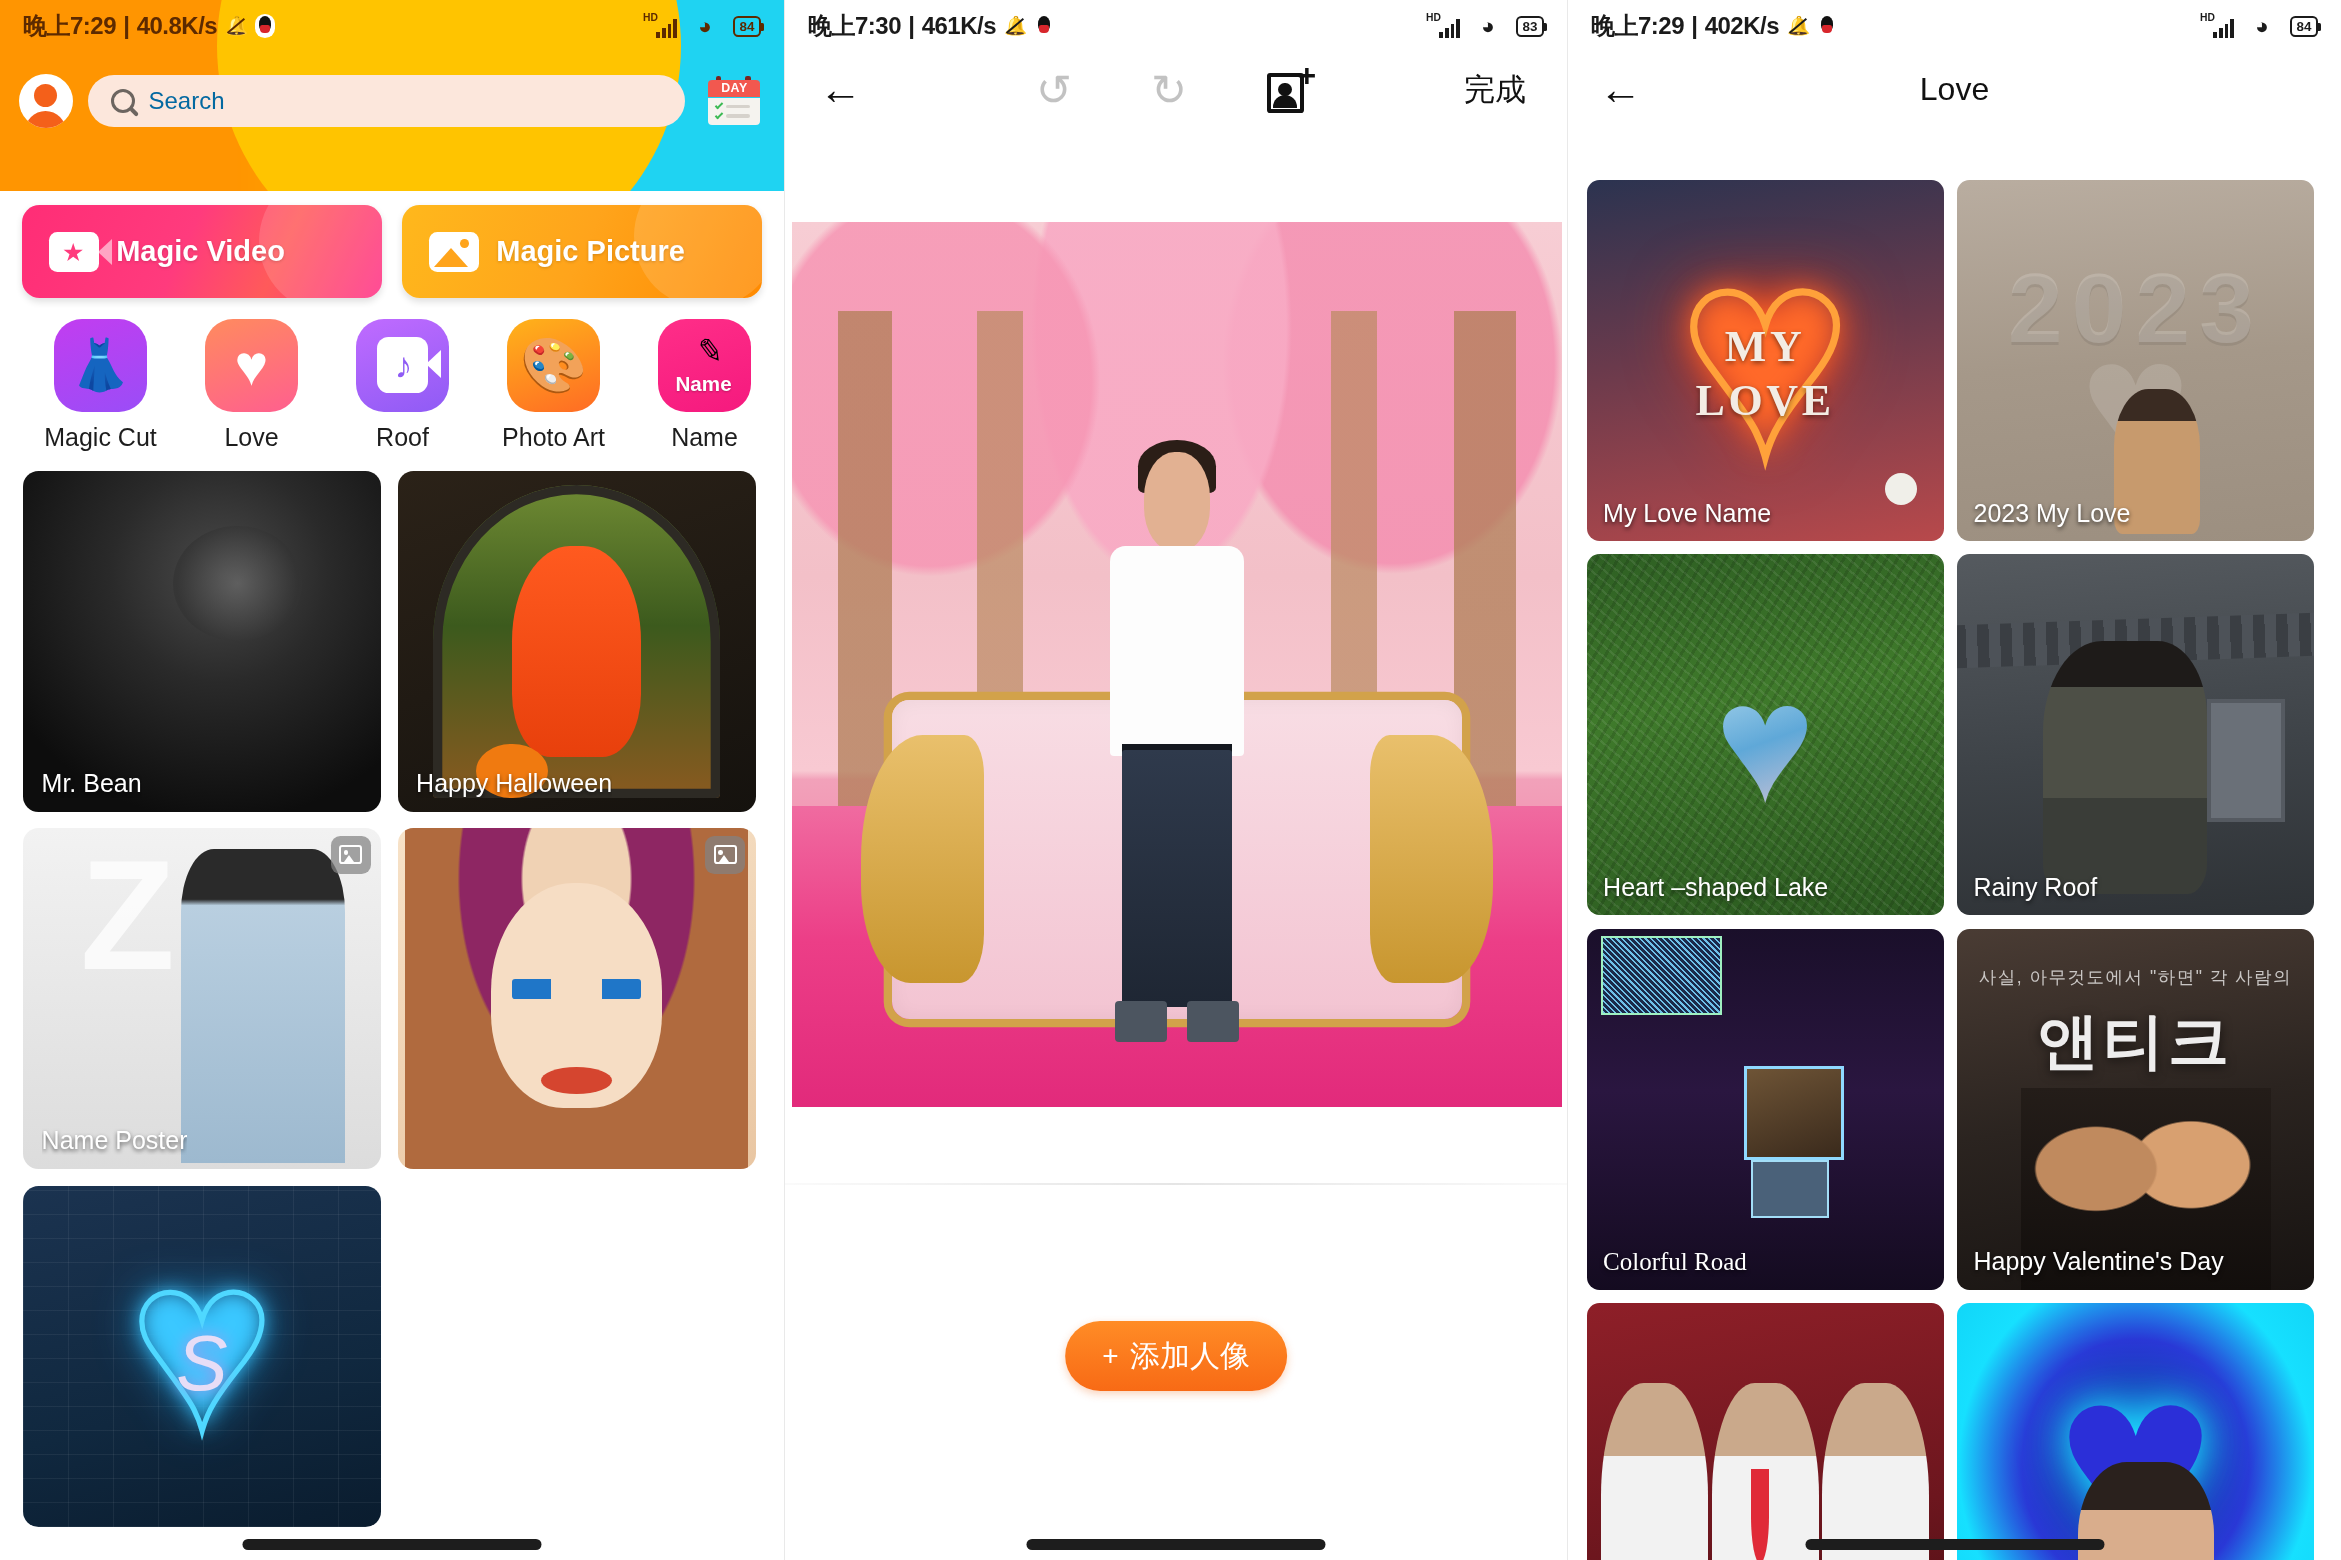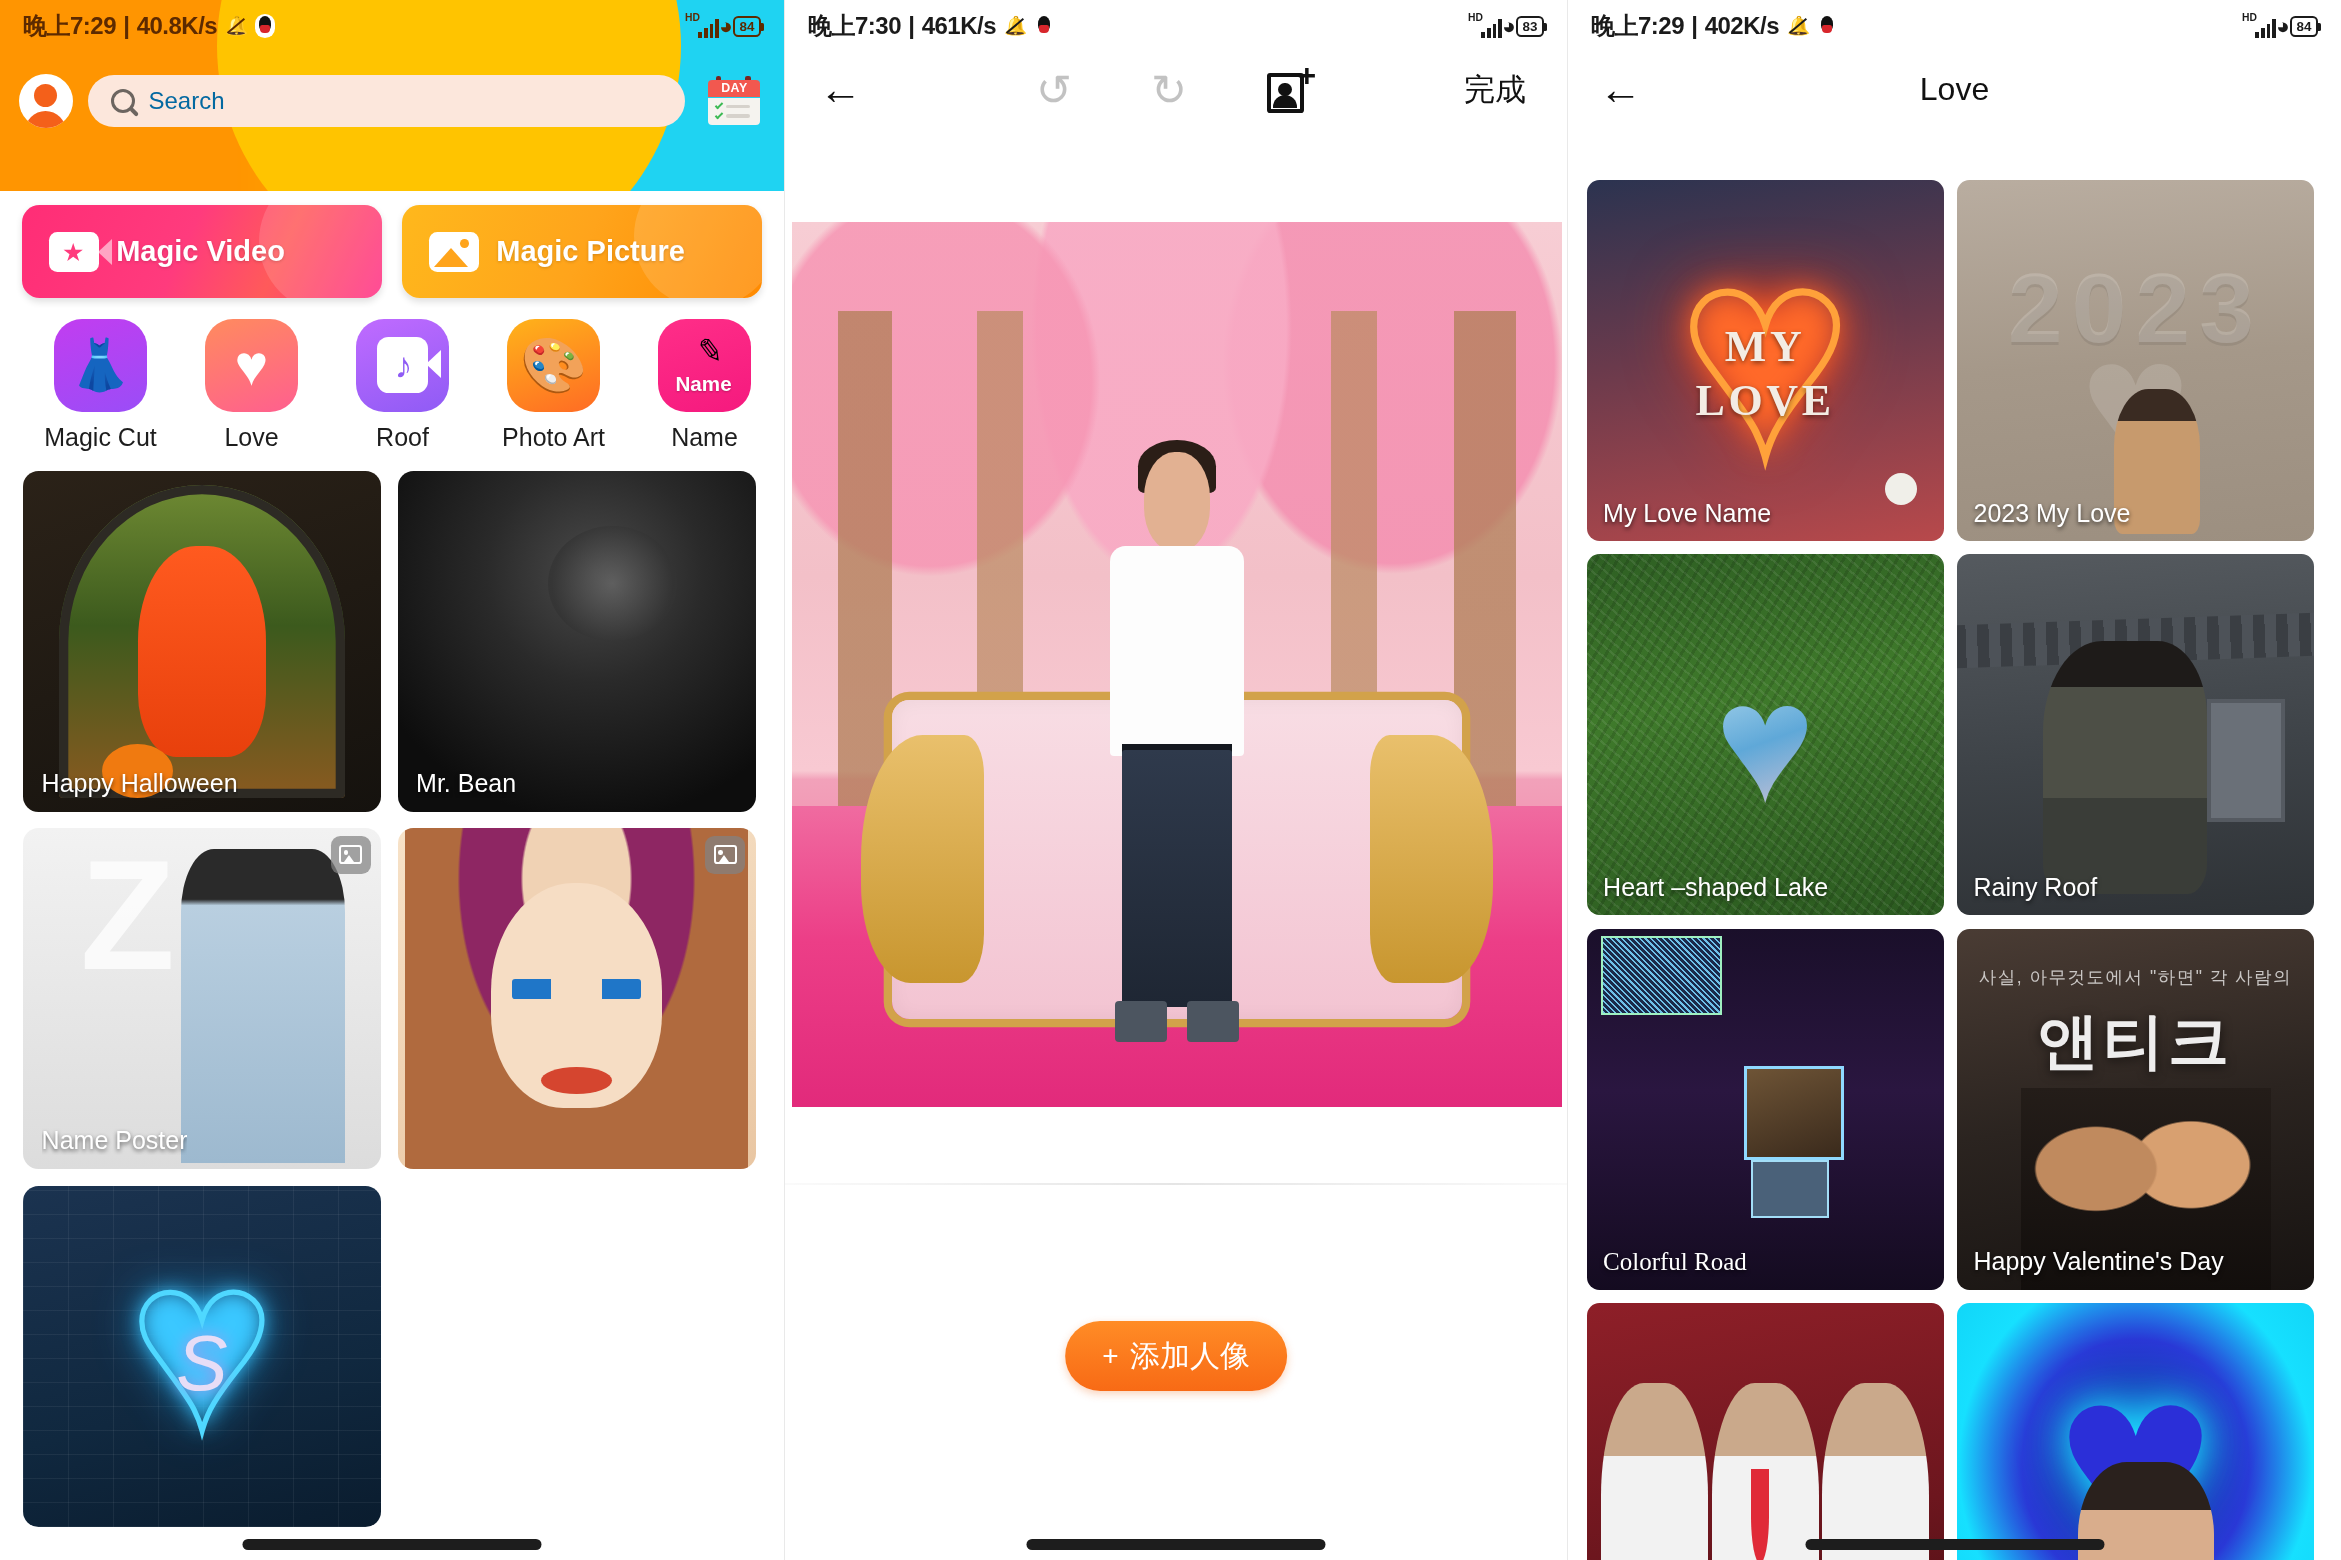--- a/index.html
+++ b/index.html
@@ -11,21 +11,21 @@
   .s1 { width:784px; }
   .s2 { width:784px; border-left:1px solid #e9e9e9; border-right:1px solid #e9e9e9; }
   .s3 { width:773px; }
 
   
   .statusbar { position:absolute; top:0; left:0; right:0; height:52px;
     display:flex; align-items:center; justify-content:space-between;
     padding:0 23px; z-index:40; }
   .sb-left { display:flex; align-items:center; gap:7.2px; }
   .sb-time { font-size:24px; font-weight:600; letter-spacing:-0.5px; white-space:nowrap; }
-  .sb-right { display:flex; align-items:center; gap:0; }
+  .sb-right { display:flex; align-items:center; gap:21px; }
   .s1 .statusbar { color:#5d2a00; }
   .s2 .statusbar, .s3 .statusbar { color:#1b1b1b; }
 
   .ico-mute { width:23px; height:23px; position:relative; display:inline-block; }
   .ico-mute::before { content:"\1F514"; font-size:18.6px; position:absolute; left:1px; top:0; }
   .ico-mute::after { content:""; position:absolute; left:1px; top:10.3px; width:21.7px; height:2.1px;
     background:currentColor; transform:rotate(-40deg); }
   .ico-qq { width:20.6px; height:24px; background:#fff; border-radius:50%/42%;
     position:relative; display:inline-block; }
   .ico-qq::before { content:""; position:absolute; left:4.1px; top:2.1px; width:12.4px; height:15.5px;
@@ -443,30 +443,30 @@
           <div class="cat-ic c-name">
             <span class="pen">✎</span>
             <span class="nm">Name</span>
           </div>
           <div class="cat-lbl">Name</div>
         </div>
       </div>
 
       <div class="tiles">
         <div class="tile">
+          <div class="art a-bean"></div>
+          <span class="tile-lbl">Mr. Bean</span>
+        </div>
+        <div class="tile">
           <div class="art a-hw">
               <span class="arch"></span>
               <span class="kid"></span>
               <span class="pk1"></span>
             </div>
           <span class="tile-lbl">Happy Halloween</span>
-        </div>
-        <div class="tile">
-          <div class="art a-bean"></div>
-          <span class="tile-lbl">Mr. Bean</span>
         </div>
         <div class="tile">
           <div class="art a-np">
               <span class="z">Z</span>
               <span class="man"></span>
             </div>
           <span class="tile-badge">
               <span class="bi"></span>
             </span>
           <span class="tile-lbl">Name Poster</span>

